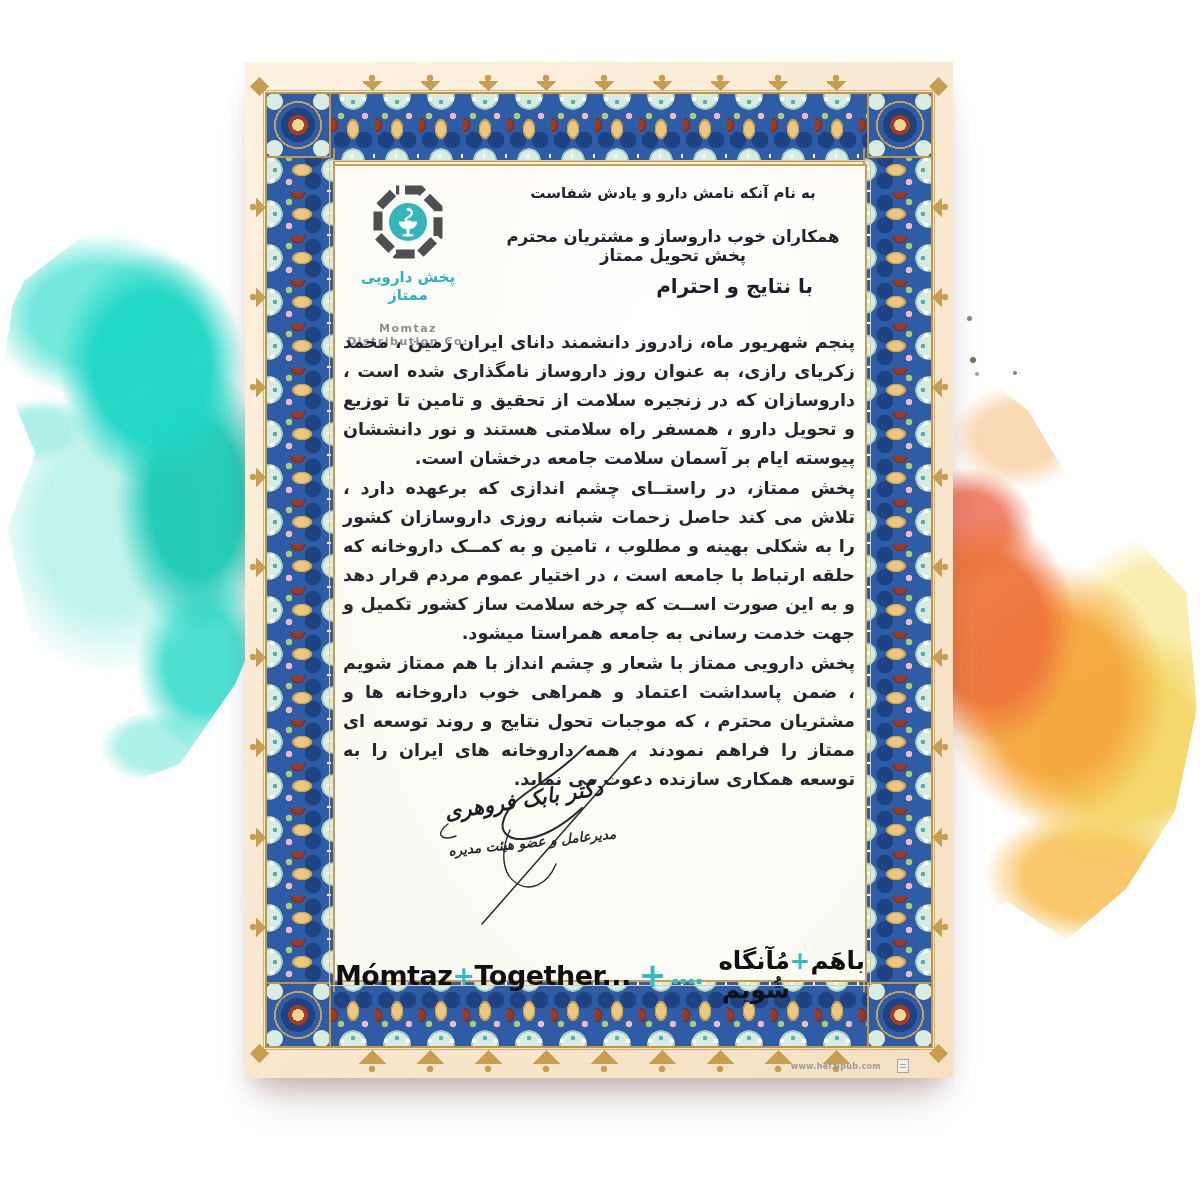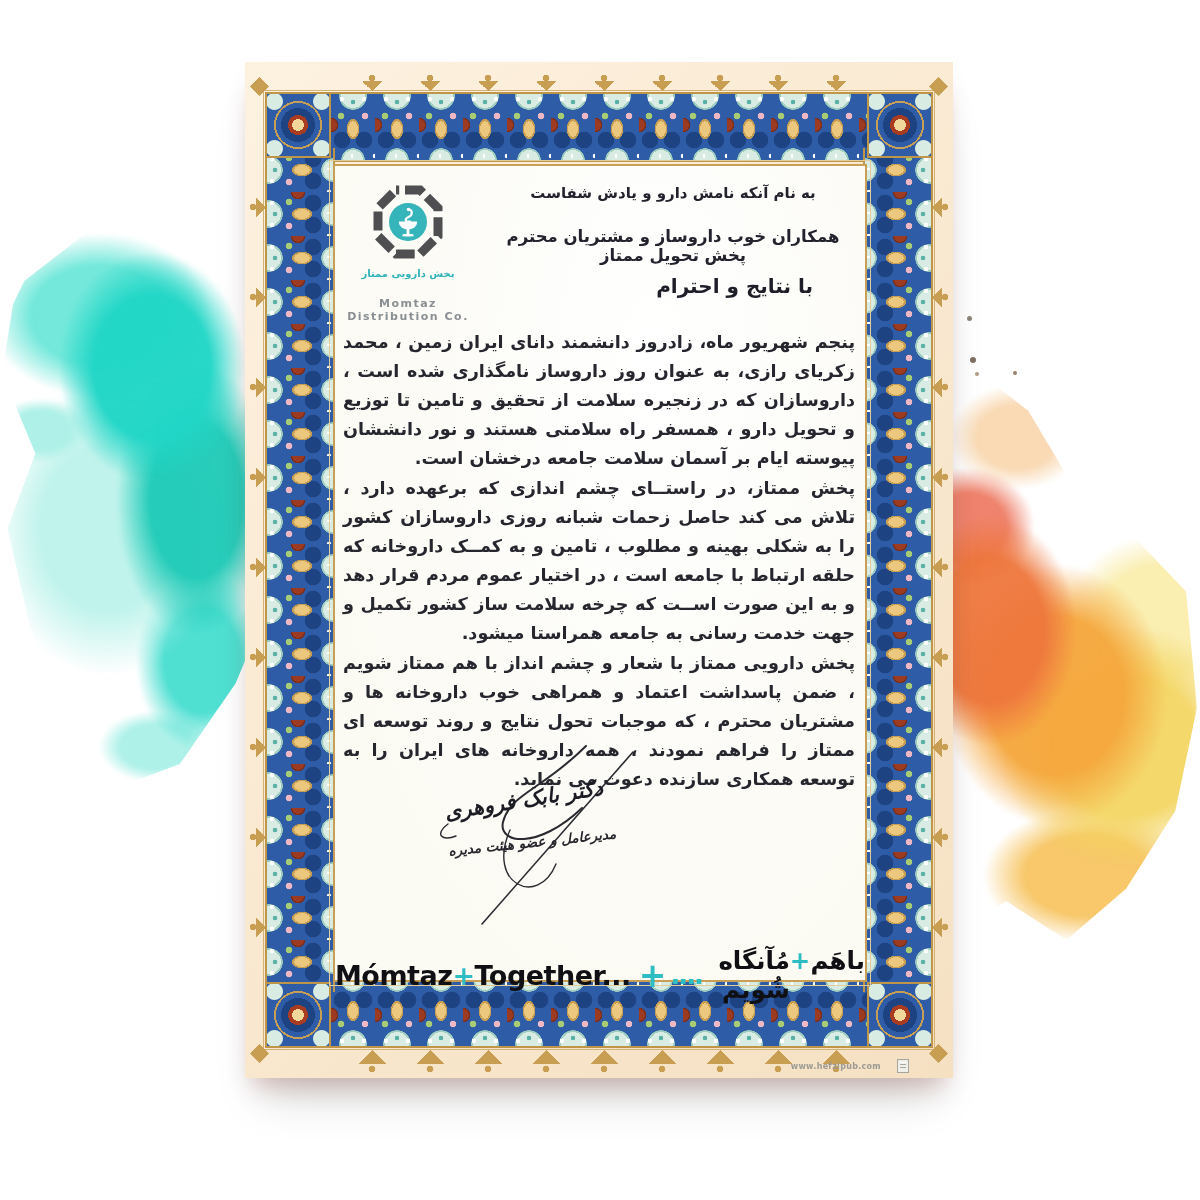--- a/index.html
+++ b/index.html
@@ -120,21 +120,21 @@
   .cs-bl{left:8px;bottom:18px;} .cs-br{right:8px;bottom:18px;}
   
   .inner{
     position:absolute;left:88px;right:86px;top:102px;bottom:96px;
     background:radial-gradient(ellipse at 60% 25%, #ffffff, #fbfaf3 75%);
     border:2px solid #c89f54;outline:1px solid #e2cc9a;outline-offset:3px;
   }
   
   .logo{position:absolute;left:8px;top:18px;width:130px;text-align:center;}
   .logo svg{display:block;margin:0 auto;}
-  .logo-fa{font-size:10px;font-weight:bold;color:#2fb2b8;direction:rtl;margin-top:2px;}
+  .logo-fa{font-size:15px;font-weight:bold;color:#2fb2b8;direction:rtl;margin-top:2px;}
   .logo-en{font-size:11px;font-weight:bold;color:#8a8f94;letter-spacing:1.5px;margin-top:18px;}
   
   .head{position:absolute;left:150px;right:4px;top:18px;text-align:center;direction:rtl;color:#23232e;}
   .bismillah{font-size:15px;font-weight:bold;}
   .addressee{font-size:16.5px;font-weight:bold;margin-top:25px;}
   .salutation{position:absolute;right:52px;top:108px;font-size:20px;font-weight:bold;color:#1e1e28;direction:rtl;}
   
   .body-text{position:absolute;left:8px;right:10px;top:162px;direction:rtl;text-align:justify;
     font-size:17.6px;font-weight:bold;color:#26262e;line-height:29px;}
   .body-text p{margin:0 0 1px 0;}

